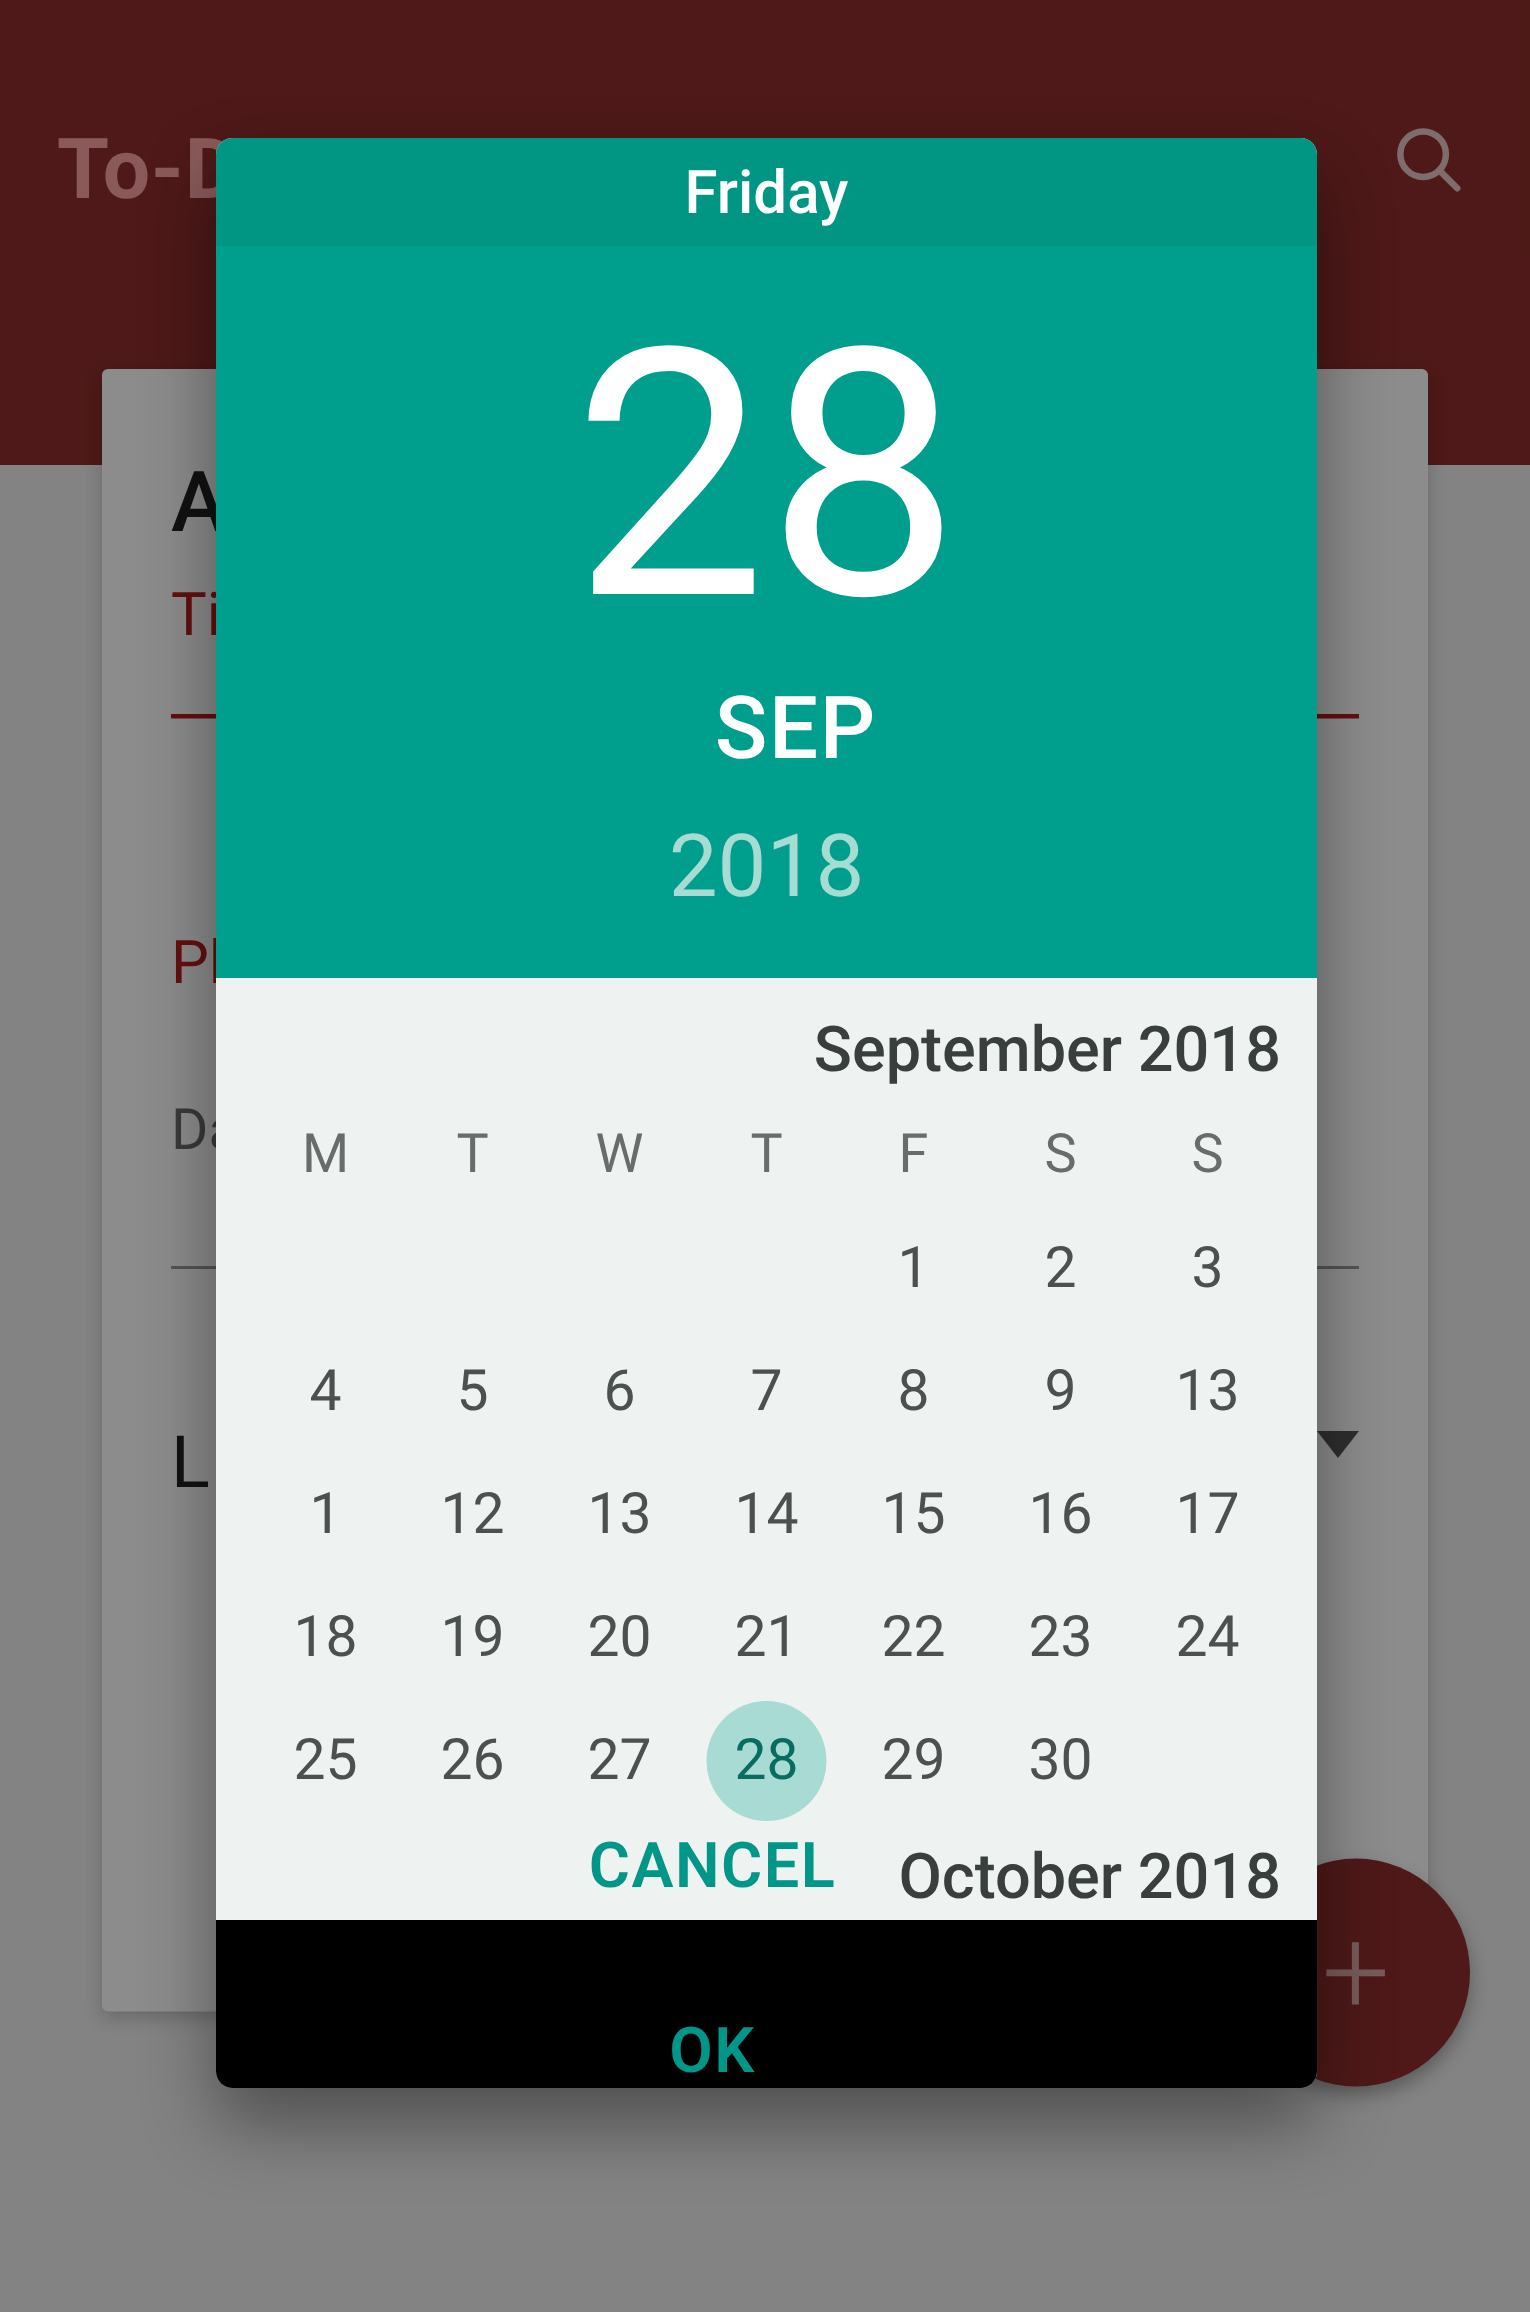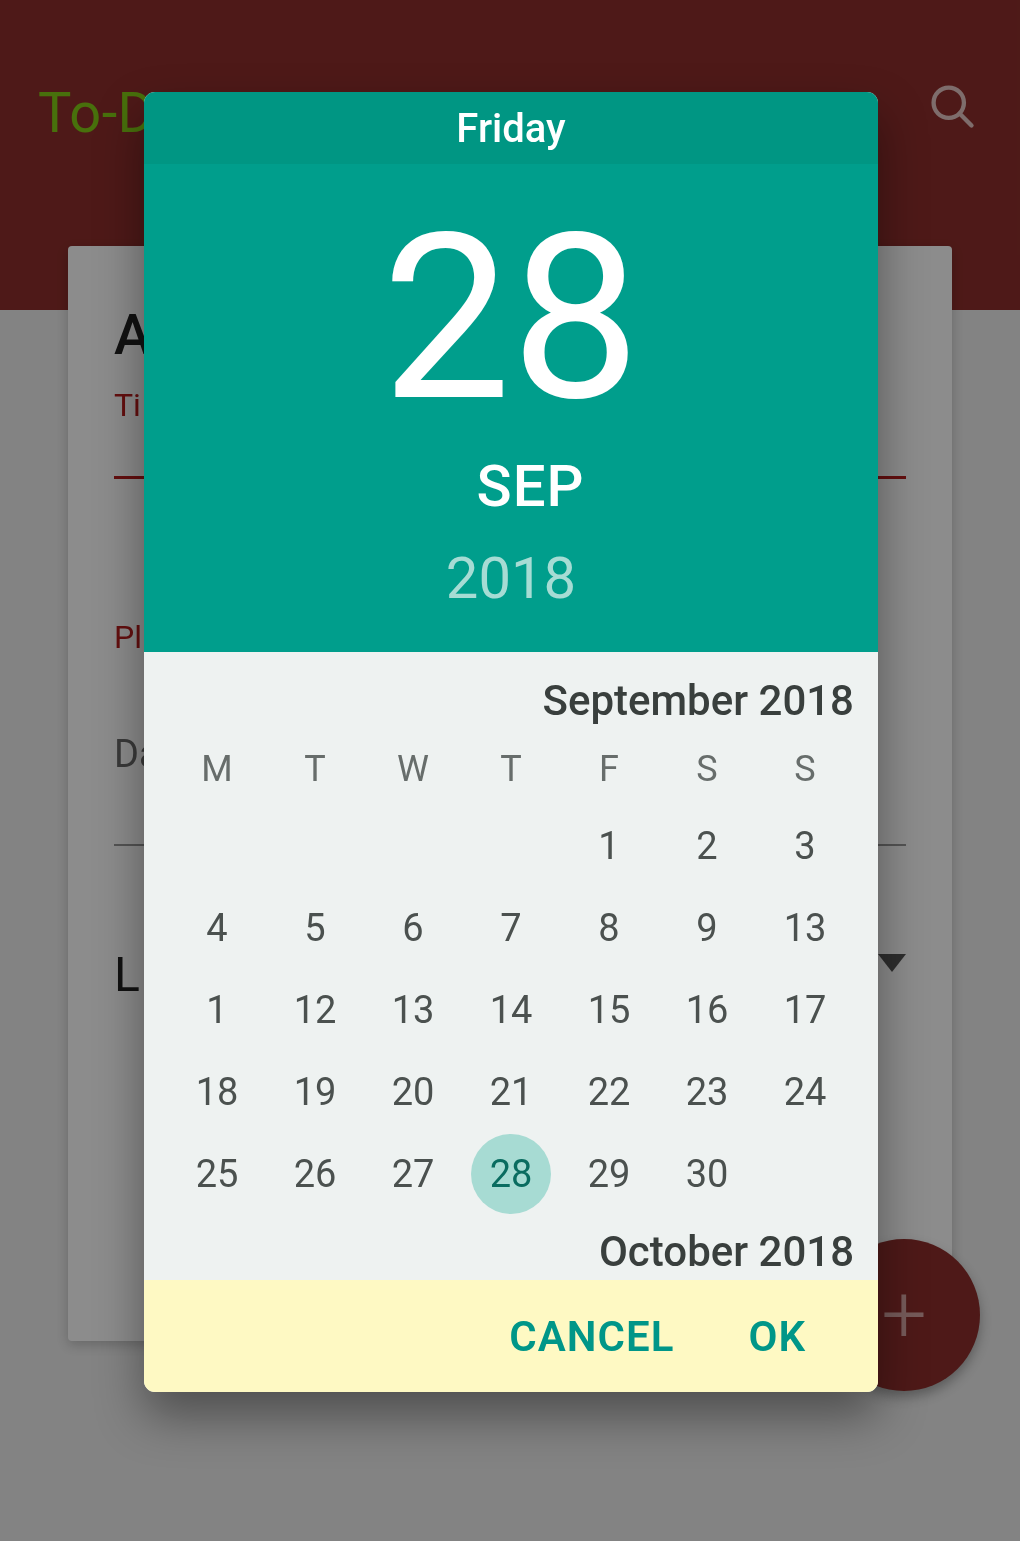--- a/index.html
+++ b/index.html
@@ -2,27 +2,27 @@
 <html><head>
 <meta charset="utf-8">
 <style>
   * { box-sizing: border-box; margin: 0; padding: 0; }
   html, body { width: 1020px; height: 1541px; overflow: hidden; font-family: Roboto, "Helvetica Neue", Arial, sans-serif; background:#000; }
   .screen { position:relative; width:1020px; height:1541px; background:#eeeeee; }
   .scrim { position:absolute; inset:0; background:rgba(0,0,0,0.45); z-index:30; }
 
   
   .appbar { position:absolute; top:0; left:0; right:0; height:310px; background:#8e2f2c; z-index:10; }
-  .appbar .title { position:absolute; left:38px; top:80px; color:#84cc16; font-size:56px; font-weight:400; letter-spacing:0.5px; }
+  .appbar .title { position:absolute; left:38px; top:80px; color:#fca5a5; font-size:56px; font-weight:700; letter-spacing:0.5px; }
   .appbar .search { position:absolute; right:36px; top:74px; width:64px; height:64px; display:flex; align-items:center; justify-content:center; z-index:40; }
   .appbar .search svg { width:52px; height:52px; stroke:#e6c6c5; }
 
   
   .card { position:absolute; left:68px; right:68px; top:246px; bottom:200px; background:#ffffff; border-radius:4px; box-shadow:0 4px 12px rgba(0,0,0,0.2); z-index:20; }
-  .card .field-label { color:#b71c1c; font-size:32px; }
+  .card .field-label { color:#b71c1c; font-size:40px; }
   .card .field-line { border-bottom:3px solid #b71c1c; }
 
   
   .fab { position:absolute; right:40px; bottom:150px; width:152px; height:152px; border-radius:50%; background:#8e2f2c; display:flex; align-items:center; justify-content:center; z-index:25; box-shadow:0 6px 12px rgba(0,0,0,0.3); }
   .fab span { color:#d8a6a4; font-size:80px; font-weight:300; line-height:1; }
 
   
   .dialog { position:absolute; left:144px; top:92px; width:734px; height:1300px; background:#eef2f1; z-index:50; box-shadow:0 24px 48px rgba(0,0,0,0.4); overflow:hidden;border-radius:11px; }
   .dp-head-strip { height:72px; background:#009683; display:flex; align-items:center; justify-content:center; }
   .dp-head-strip span { color:#ffffff; font-size:40px; font-weight:500; }
@@ -32,21 +32,21 @@
   .dp-year { color:#a6dcd4; font-size:58px; font-weight:400; margin-top:24px; }
 
   .cal { padding:0 24px; }
   .cal-title { text-align:right; color:#393f3d; font-size:42px; font-weight:500; padding:24px 0 8px; }
   .cal-grid { width:100%; border-collapse:collapse; }
   .cal-grid th { color:#676d6b; font-size:36px; font-weight:400; height:72px; text-align:center; }
   .cal-grid td { height:82px; text-align:center; }
   .cal-cell { display:flex; align-items:center; justify-content:center; width:80px; height:80px; margin:0 auto; border-radius:50%; color:#4b514f; font-size:38px; cursor:pointer; }
   .cal-cell.selected { background:#a7dbd3; color:#0a6c60; }
 
-  .dlg-actions { position:absolute; left:0; right:0; bottom:0; height:112px; display:flex; justify-content:flex-end; align-items:center; gap:74px; padding-right:72px; background:#fef9c3; }
+  .dlg-actions { position:absolute; left:0; right:0; bottom:0; height:112px; display:flex; justify-content:flex-end; align-items:center; gap:74px; padding-right:72px; background:#000000;flex-direction:column; }
   .dlg-btn { color:#009688; font-size:42px; font-weight:600; letter-spacing:1px; cursor:pointer; }
 
   
   .status { position:absolute; top:0; left:0; right:0; height:12px; z-index:60; }
 </style>
 </head>
 <body>
 
 <div class="screen">
   <div class="status"></div>

